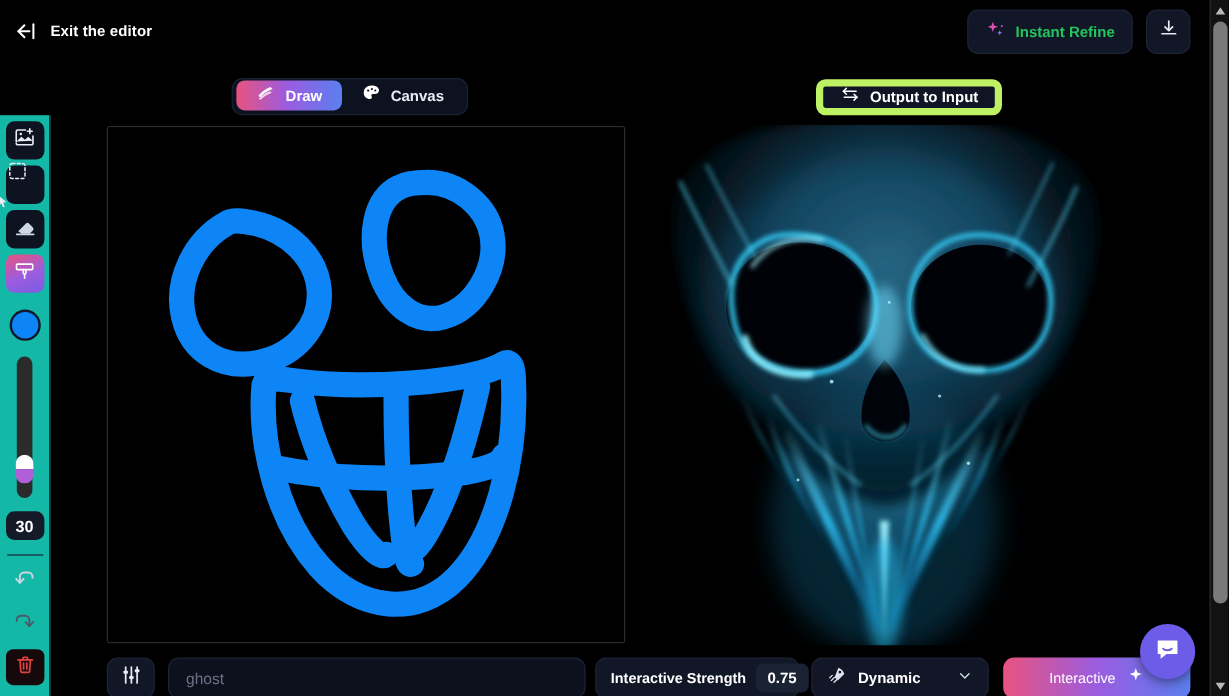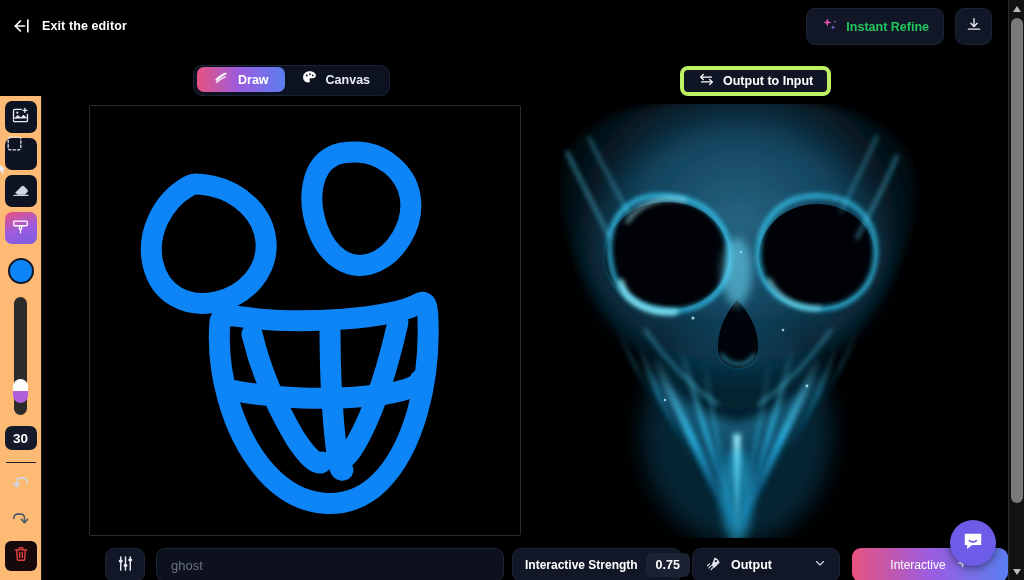--- a/index.html
+++ b/index.html
@@ -75,30 +75,30 @@
   .tab.active {
     background: linear-gradient(90deg,#e8537f 0%,#9b5ce0 48%,#5b7ff0 100%);
   }
   .tab-label { font-size: 12.5px; font-weight: bold; color: #fff; }
   .tab:not(.active) .tab-label { color: #e8ecf5; }
 
   
   .o2i {
     position: absolute; left: 680px; top: 66px;
     height: 30px; border-radius: 8px;
-    background: #0f1524; border: 4px solid #bef264;
+    background: #0f1524; border: 6px solid #bef264;
     display: flex; align-items: center; gap: 8px; padding: 0 14px;
     cursor: pointer;
   }
   .o2i-label { color: #fff; font-size: 12.5px; font-weight: bold; }
 
   
   .rail {
     position: absolute; left: 0; top: 96px; width: 42px; height: 484px;
-    background: #fdba74;
+    background: #14b8a6;
     border-right: 1px solid #141a28;
     display: flex; flex-direction: column; align-items: center;
   }
   .tool {
     width: 32px; height: 32px; margin-top: 5px;
     border-radius: 7px; background: #0e1321;
     display: flex; align-items: center; justify-content: center;
     cursor: pointer;
   }
   .tool.active {
@@ -149,21 +149,21 @@
   .canvas-out {
     position: absolute; left: 545px; top: 104px;
     width: 385px; height: 434px;
     background: #000;
     overflow: hidden;
   }
   .canvas-draw svg, .canvas-out svg { display: block; }
 
   
   .bottombar {
-    position: absolute; left: 16px; bottom: 0; width: 1008px; height: 36px;
+    position: absolute; left: 0; bottom: 0; width: 1008px; height: 36px;
   }
   .bb-iconbox {
     position: absolute; left: 89px; top: 4px;
     width: 40px; height: 34px; border-radius: 9px;
     background: #111726; border: 1px solid #1d2436;
     display: flex; align-items: center; justify-content: center; cursor: pointer;
   }
   .bb-prompt {
     position: absolute; left: 140px; top: 4px;
     width: 348px; height: 34px; border-radius: 9px;
@@ -558,21 +558,21 @@
     </div>
 
     <div class="bb-preset">
       <span>
         <svg width="17" height="17" viewBox="0 0 24 24" fill="none">
           <path d="M13.6 3.4 C17 4.4 19.8 7.4 20.6 10.8 L13 18.4 L9.2 14.6 Z" fill="#e8ecf5" opacity=".95"></path>
           <path d="M9 14.8 L5.4 18.4 M6.4 12.4 L3.4 15.4 M11.6 17.6 L8.6 20.6" stroke="#e8ecf5" stroke-width="1.5" stroke-linecap="round"></path>
           <circle cx="15.4" cy="8.6" r="1.6" fill="#0f1524"></circle>
         </svg>
       </span>
-      <span class="bb-preset-label">Output</span>
+      <span class="bb-preset-label">Dynamic</span>
       <span class="bb-preset-chev">
         <svg width="14" height="14" viewBox="0 0 24 24" fill="none" stroke="#cfd6e4" stroke-width="2.1" stroke-linecap="round" stroke-linejoin="round">
           <path d="M6 9.5 L12 15.5 L18 9.5"></path>
         </svg>
       </span>
     </div>
 
     <div class="bb-generate">
       <span class="bb-generate-label">Interactive</span>
       <span>

